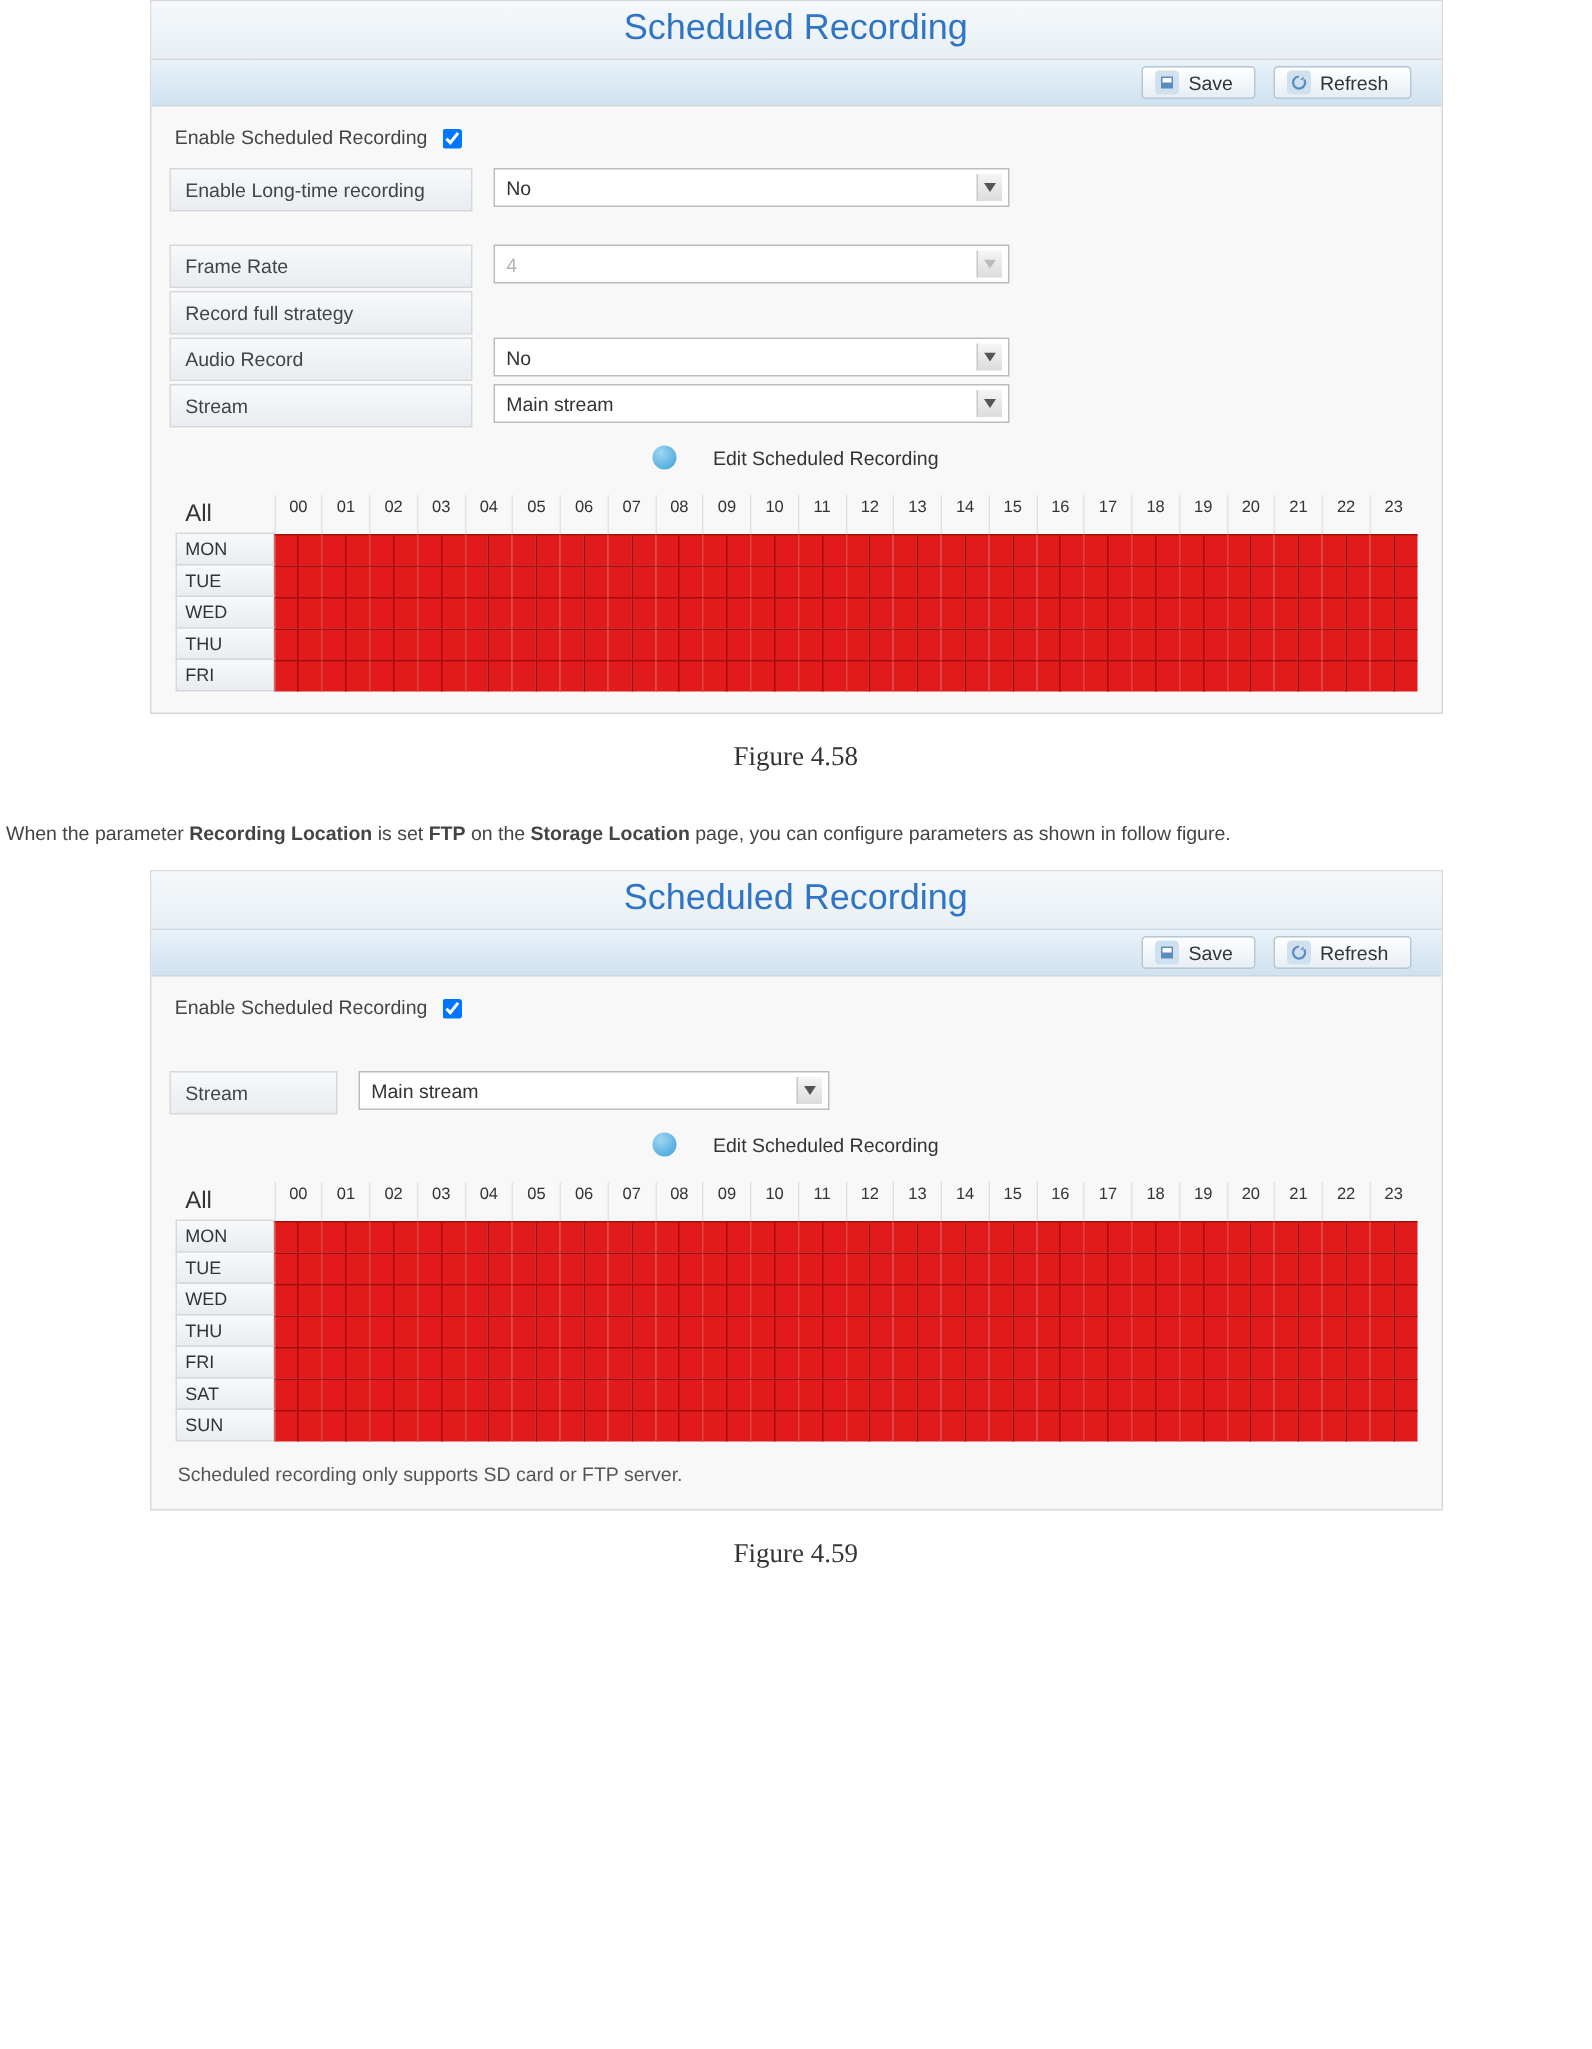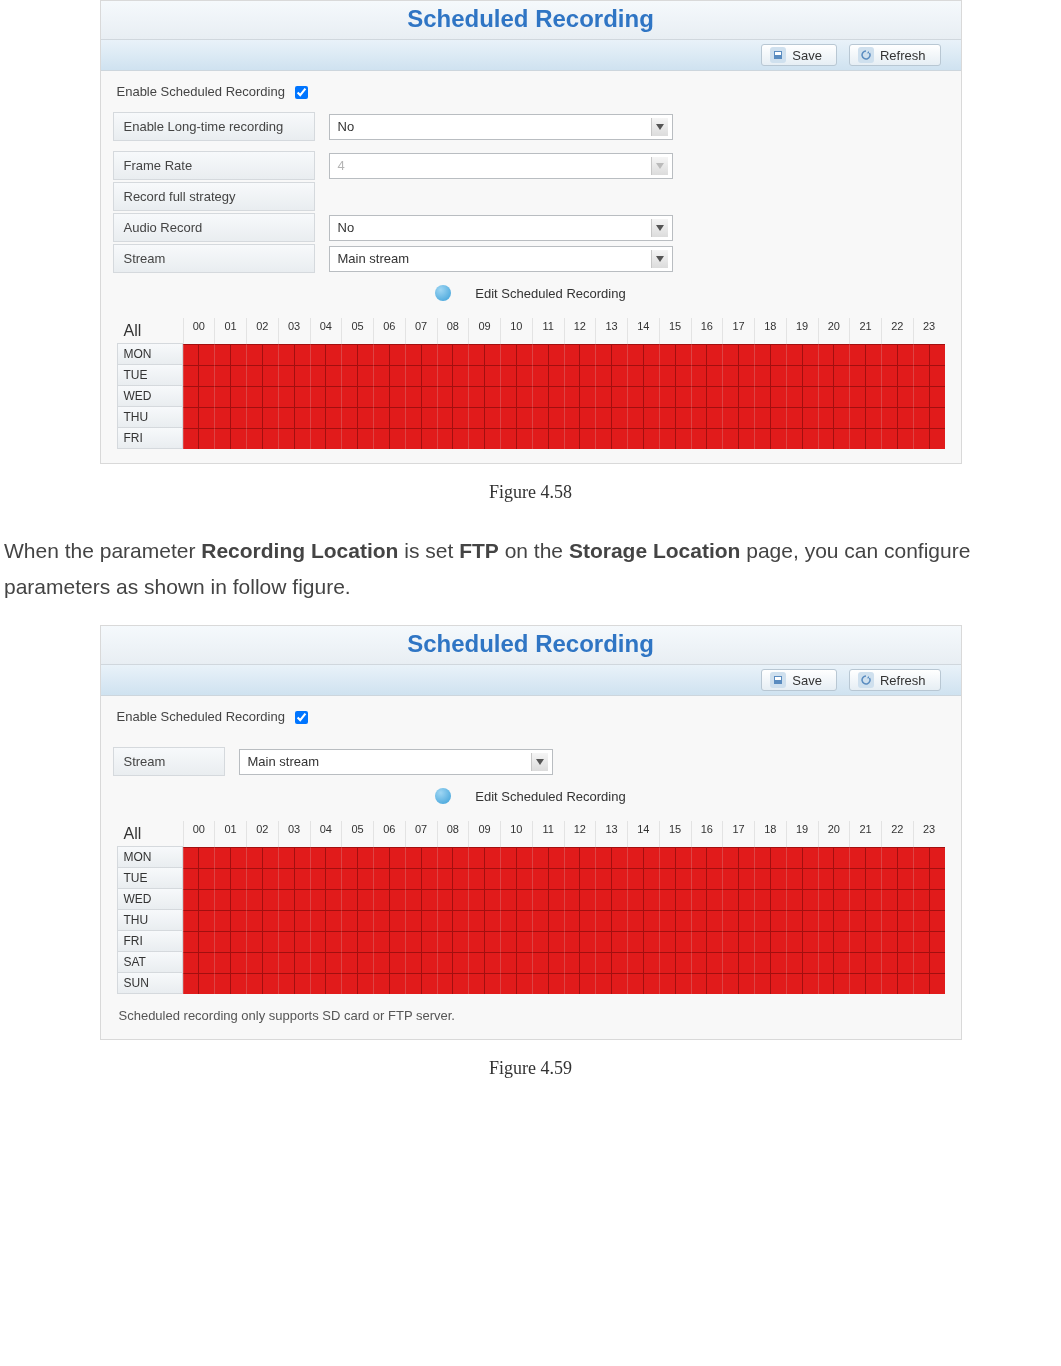--- a/index.html
+++ b/index.html
@@ -1,30 +1,30 @@
 <!DOCTYPE html>
 <html><head>
 <meta charset="utf-8">
 <style>
   html,body{margin:0;padding:0;background:#fff;font-family:Arial,Helvetica,sans-serif;color:#333;}
   .page{width:1061px;margin:0 auto;}
-  .doc-text{font-size:21px;line-height:1.7;color:#444;padding:0 4px;}
+  .doc-text{font-size:13px;line-height:1.7;color:#444;padding:0 4px;}
   .doc-text b{font-weight:bold;}
   .fig-caption{text-align:center;font-family:"Times New Roman",serif;font-size:18px;color:#333;margin:18px 0 30px;}
   .panel{width:860px;margin:0 auto 6px;border:1px solid #d9d9d9;background:#f8f8f8;}
-  .panel-title{background:linear-gradient(#f5f9fc,#e8eef3);text-align:center;color:#2f75c4;font-weight:bold;font-size:24px;padding:4px 0 6px;border-bottom:1px solid #d0d7dd;}
+  .panel-title{background:linear-gradient(#f5f9fc,#e8eef3);text-align:center;color:#2f75c4;font-weight:normal;font-size:24px;padding:4px 0 6px;border-bottom:1px solid #d0d7dd;}
   .toolbar{background:linear-gradient(#e9f2f9,#cfe2f0);height:30px;display:flex;justify-content:flex-end;align-items:center;gap:12px;padding-right:20px;border-bottom:1px solid #cdd6dd;}
   .tbtn{display:flex;align-items:center;gap:6px;background:linear-gradient(#ffffff,#e6eef4);border:1px solid #b8c7d3;border-radius:3px;padding:2px 14px 2px 8px;font-size:13px;color:#333;cursor:pointer;}
   .tbtn .ico{width:16px;height:16px;border-radius:3px;background:#cfe0ee;display:flex;align-items:center;justify-content:center;}
   .tbtn .ico svg{display:block;}
   .body{padding:8px 12px;}
   .chk-row{font-size:13px;color:#444;padding:4px 0 10px 4px;}
   .chk-row input{vertical-align:middle;margin-left:6px;}
-  .field-row{display:flex;align-items:center;margin-bottom:2px;}
-  .field-row.group-gap{margin-top:10px;}
+  .field-row{display:flex;align-items:flex-start;margin-bottom:2px;}
+  .field-row.group-gap{margin-top:22px;}
   .field-label{width:180px;background:linear-gradient(#f7f9fb,#e9edf0);border:1px solid #d5d9dd;font-size:13px;color:#444;padding:6px 10px;}
   .field-label.narrow{width:90px;}
   .field-ctrl{flex:1;padding-left:14px;display:flex;align-items:center;}
   .sel{width:330px;height:24px;border:1px solid #b9bdc1;background:#fff;display:flex;align-items:center;justify-content:space-between;padding:0 4px 0 8px;font-size:13px;color:#333;}
   .sel.disabled{color:#b5b5b5;}
   .sel .arrow{width:16px;height:18px;background:linear-gradient(#f5f5f5,#dcdcdc);border-left:1px solid #c7c7c7;display:flex;align-items:center;justify-content:center;}
   .sel .arrow svg{display:block;}
   .edit-link{text-align:center;padding:10px 0 6px;font-size:13px;color:#333;}
   .edit-link .c{display:inline-flex;align-items:center;gap:24px;}
   .edit-link .cico{width:16px;height:16px;border-radius:50%;background:radial-gradient(circle at 35% 30%,#9fd6f3,#3a9fd8);display:inline-block;}

